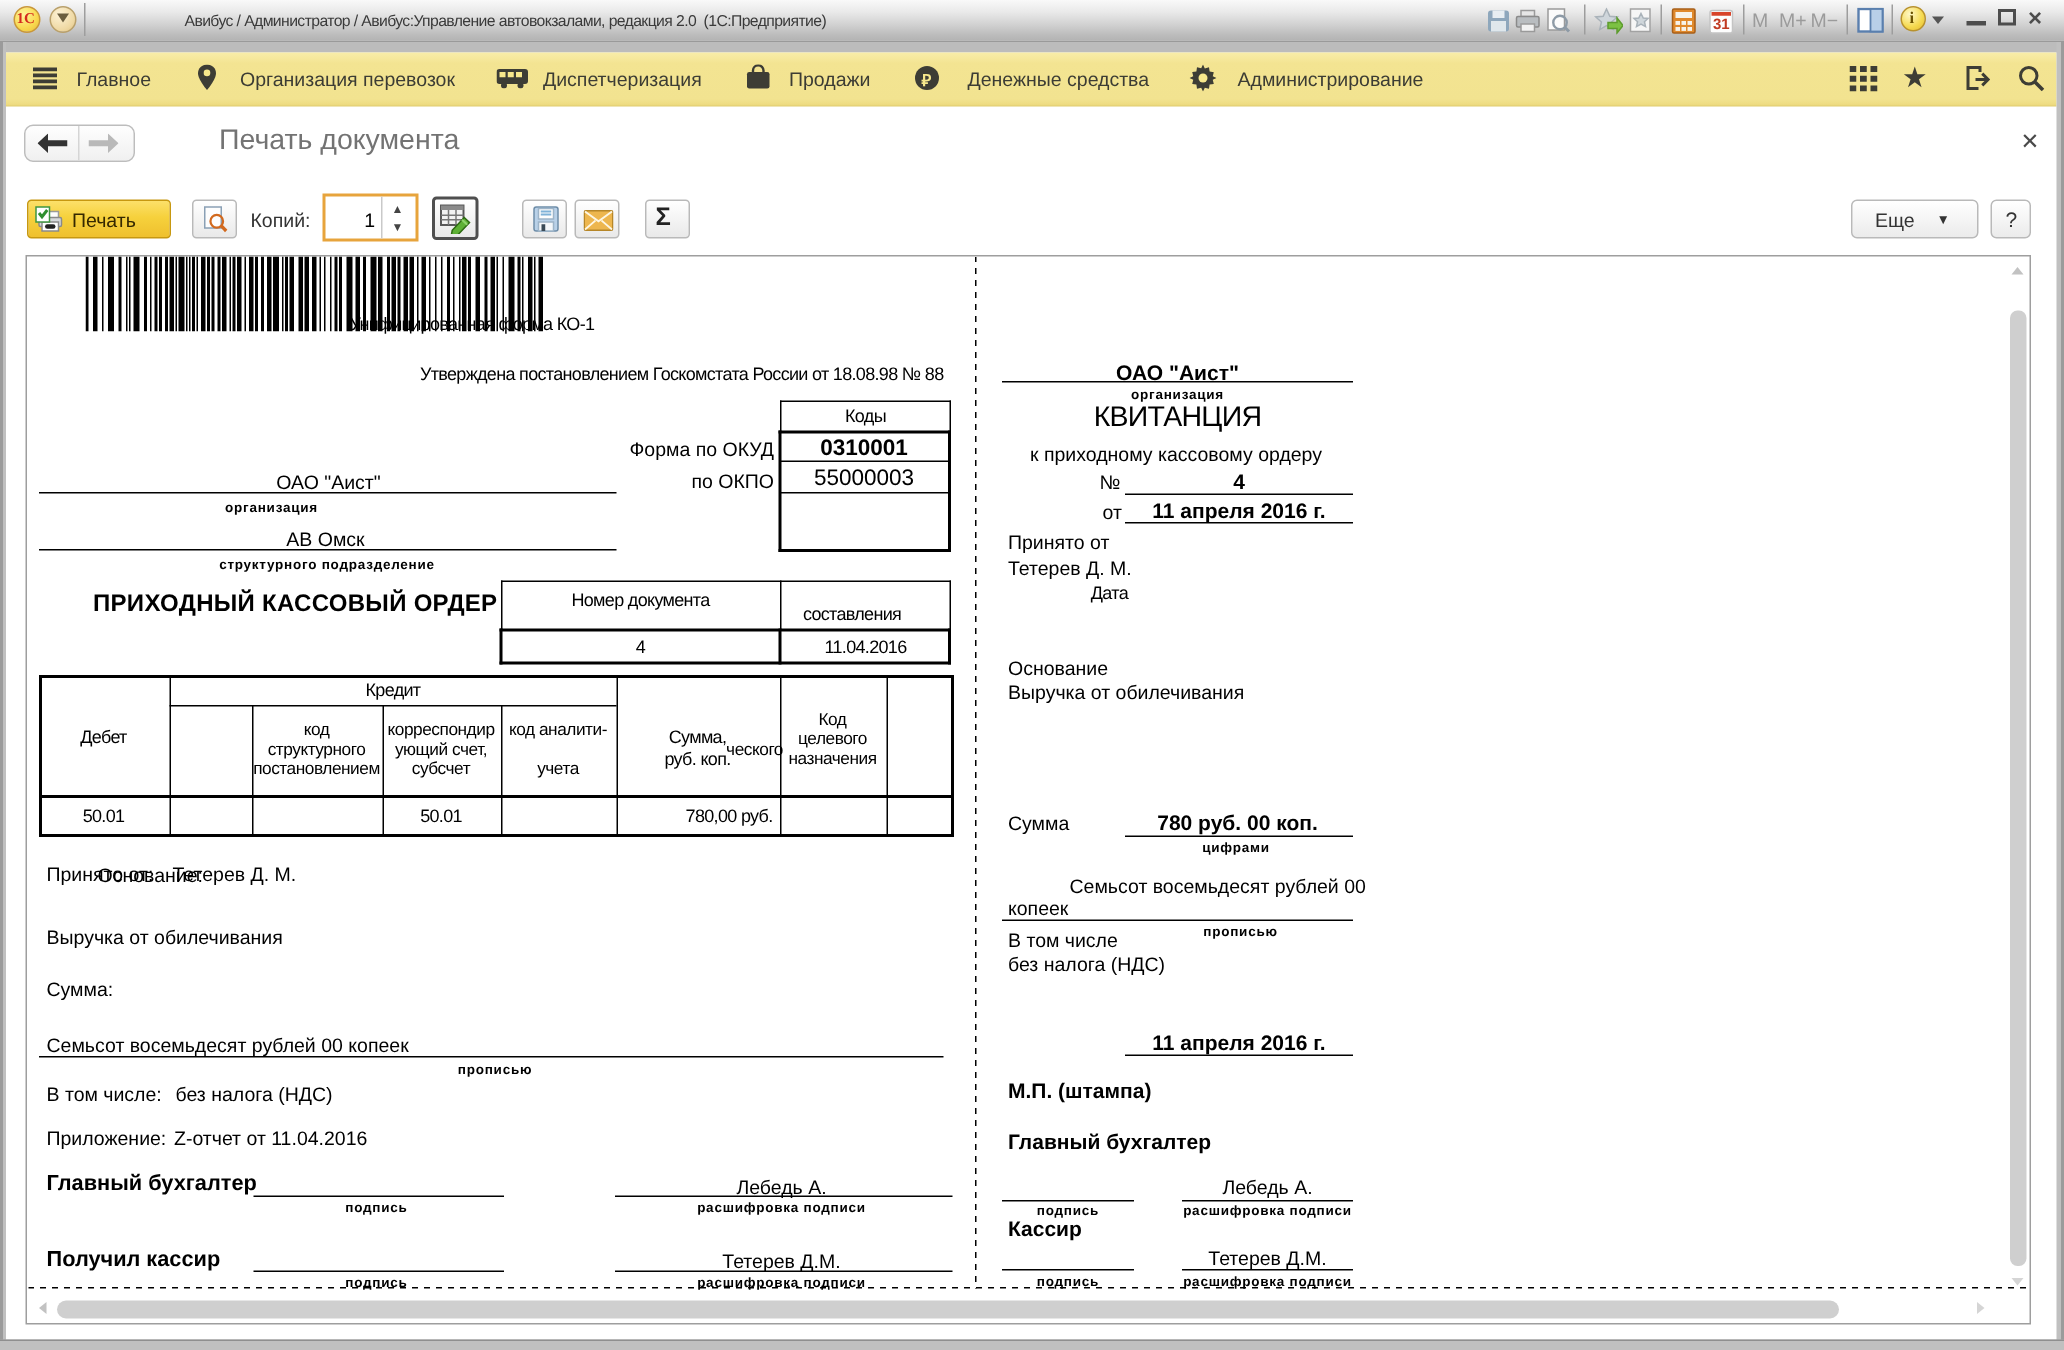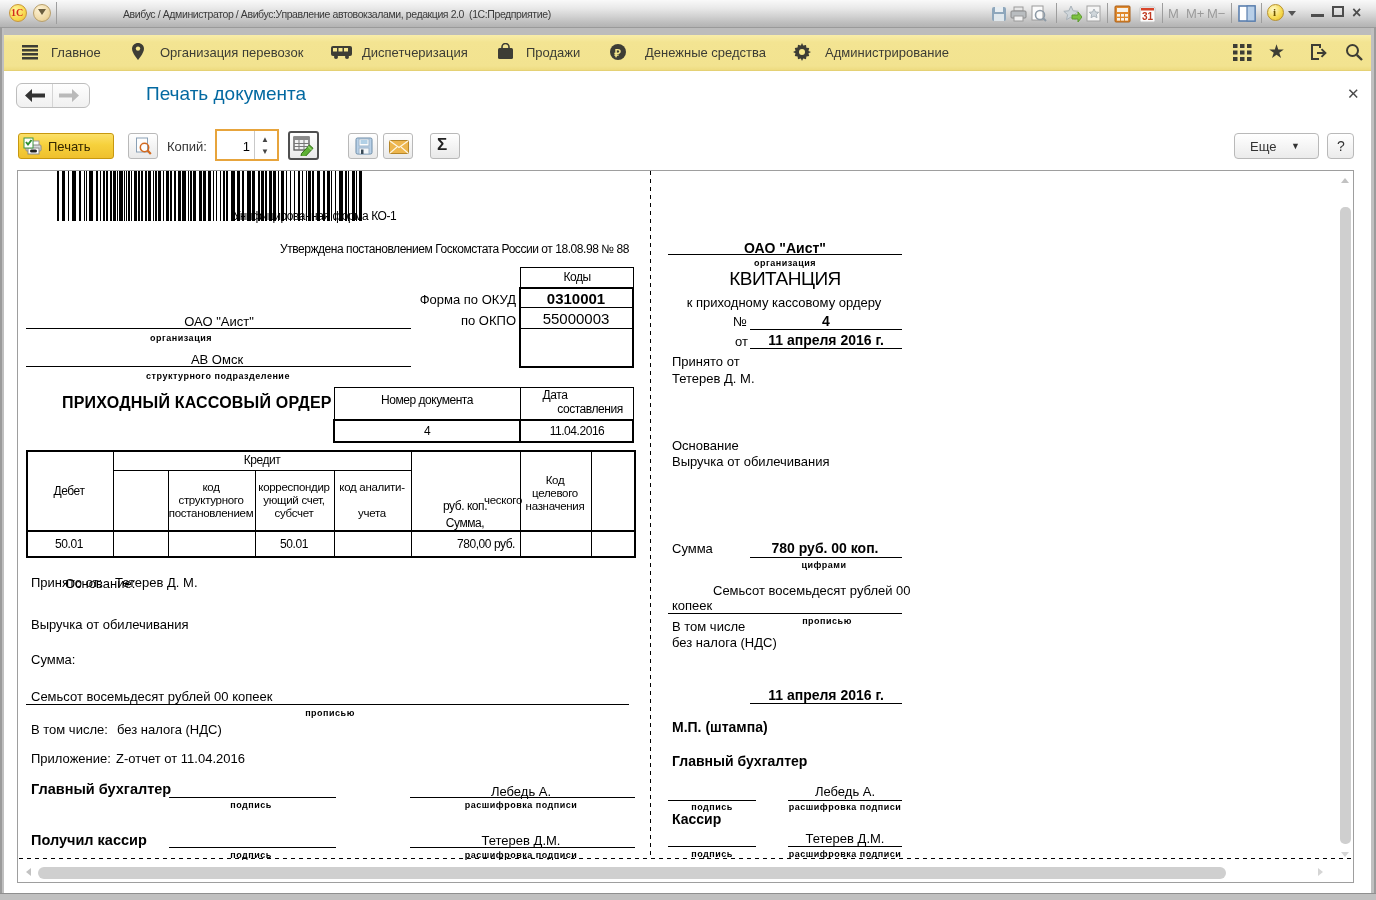--- a/index.html
+++ b/index.html
@@ -12,21 +12,21 @@
 #lborder{left:0;top:28px;width:4px;height:872px;background:#c0c0c0;border-left:2px solid #9b9b9b;box-sizing:border-box;}
 #rborder{left:1371px;top:28px;width:5px;height:872px;background:#c0c0c0;border-right:2px solid #9b9b9b;box-sizing:border-box;}
 #bborder{left:0;top:893px;width:1376px;height:7px;background:#c0c0c0;border-top:1px solid #8f8f8f;box-sizing:border-box;}
 #menubar{left:4px;top:35px;width:1367px;height:36px;background:linear-gradient(#f8eda9,#f3e492 20%,#f2e390 86%,#eedc82 96%,#dfcb6d);}
 .mtxt{font-size:13px;color:#3c3c34;top:45px;}
 
 #wintitle{left:123px;top:8px;font-size:10.5px;letter-spacing:-0.4px;color:#3a3a3a;}
 
 #navgrp{left:16px;top:83px;width:74px;height:25px;border:1px solid #bdbdbd;border-radius:6px;background:linear-gradient(#fefefe,#f0f0f0);box-sizing:border-box;}
 #navdiv{left:52px;top:84px;width:1px;height:23px;background:#d5d5d5;}
-#pagetitle{left:146px;top:83px;font-size:19px;color:#0369a1;}
+#pagetitle{left:146px;top:83px;font-size:19px;color:#737373;}
 #closex{left:1347px;top:85px;font-size:15px;color:#4a4a4a;}
 
 .btn{border:1px solid #b9b9b9;border-radius:3px;background:linear-gradient(#ffffff,#e9e9e9);box-sizing:border-box;}
 #btnprint{left:18px;top:133px;width:96px;height:26px;border:1px solid #c79810;border-radius:3px;background:linear-gradient(#fce06a,#f6d13c 45%,#efc02e);box-sizing:border-box;}
 #btnprint span{position:absolute;left:29px;top:5px;font-size:13px;font-weight:normal;color:#352800;}
 #btnprev{left:128px;top:133px;width:30px;height:26px;}
 #lblcop{left:167px;top:139px;font-size:13px;color:#333;}
 #spin{left:215px;top:129px;width:64px;height:32px;border:2px solid #e7a43c;background:#fff;box-sizing:border-box;}
 #spintxt{left:234px;top:139px;width:16px;font-size:13px;color:#000;text-align:right;}
 #spindiv{left:254px;top:131px;width:1px;height:28px;background:#c9c9c9;}
@@ -362,22 +362,22 @@
 <div class="ts ctr" style="left:31px;top:333px;width:300px;">организация</div>
 <div class="t ctr" style="left:67px;top:352px;width:300px;">АВ Омск</div>
 <div class="ln" style="left:26px;top:366px;width:385px;height:1px;"></div>
 <div class="ts ctr" style="left:68px;top:371px;width:300px;">структурного подразделение</div>
 <div class="tb" style="left:62px;top:394px;font-size:16px;letter-spacing:0.2px;">ПРИХОДНЫЙ КАССОВЫЙ ОРДЕР</div>
 <div class="ln" style="left:334px;top:387px;width:300px;height:1px;"></div>
 <div class="ln" style="left:334px;top:387px;width:1px;height:33px;"></div>
 <div class="ln" style="left:520px;top:387px;width:1px;height:33px;"></div>
 <div class="ln" style="left:633px;top:387px;width:1px;height:33px;"></div>
 <div class="th ctr" style="left:277px;top:393px;width:300px;">Номер документа</div>
-<div class="th ctr" style="left:405px;top:388px;width:300px;">Дата</div>
-<div class="th ctr" style="left:440px;top:402px;width:300px;">составления</div>
+<div class="th ctr" style="left:452px;top:388px;width:300px;text-align:right;">Дата</div>
+<div class="th ctr" style="left:418px;top:402px;width:300px;">составления</div>
 <div class="ln" style="left:333px;top:419px;width:301px;height:2px;"></div>
 <div class="ln" style="left:333px;top:419px;width:2px;height:24px;"></div>
 <div class="ln" style="left:519px;top:419px;width:2px;height:24px;"></div>
 <div class="ln" style="left:632px;top:419px;width:2px;height:24px;"></div>
 <div class="ln" style="left:333px;top:441px;width:301px;height:2px;"></div>
 <div class="th ctr" style="left:277px;top:424px;width:300px;">4</div>
 <div class="th ctr" style="left:427px;top:424px;width:300px;">11.04.2016</div>
 <div class="ln" style="left:26px;top:450px;width:609px;height:2px;"></div>
 <div class="ln" style="left:26px;top:556px;width:609px;height:2px;"></div>
 <div class="ln" style="left:26px;top:450px;width:2px;height:108px;"></div>
@@ -402,21 +402,21 @@
 <div class="th ctr" style="left:112px;top:453px;width:300px;">Кредит</div>
 <div class="t11 ctr" style="left:61px;top:481px;width:300px;">код</div>
 <div class="t11 ctr" style="left:61px;top:494px;width:300px;">структурного</div>
 <div class="t11 ctr" style="left:61px;top:507px;width:300px;">постановлением</div>
 <div class="t11 ctr" style="left:144px;top:481px;width:300px;">корреспондир</div>
 <div class="t11 ctr" style="left:144px;top:494px;width:300px;">ующий счет,</div>
 <div class="t11 ctr" style="left:144px;top:507px;width:300px;">субсчет</div>
 <div class="t11 ctr" style="left:222px;top:481px;width:300px;">код аналити-</div>
 <div class="t11 ctr" style="left:222px;top:494px;width:300px;text-align:right;">ческого</div>
 <div class="t11 ctr" style="left:222px;top:507px;width:300px;">учета</div>
-<div class="th ctr" style="left:315px;top:484px;width:300px;margin-top:32px;">Сумма,</div>
+<div class="th ctr" style="left:315px;top:484px;width:300px;">Сумма,</div>
 <div class="th ctr" style="left:315px;top:499px;width:300px;">руб. коп.</div>
 <div class="t11 ctr" style="left:405px;top:474px;width:300px;">Код</div>
 <div class="t11 ctr" style="left:405px;top:487px;width:300px;">целевого</div>
 <div class="t11 ctr" style="left:405px;top:500px;width:300px;">назначения</div>
 <div class="th ctr" style="left:-81px;top:537px;width:300px;">50.01</div>
 <div class="th ctr" style="left:144px;top:537px;width:300px;">50.01</div>
 <div class="th" style="left:115px;top:537px;width:400px;text-align:right;">780,00 руб.</div>
 <div class="t" style="left:31px;top:575px;">Принято от:</div>
 <div class="t" style="left:115px;top:575px;">Тетерев Д. М.</div>
 <div class="t" style="left:31px;top:576px;margin-left:34px;">Основание:</div>

